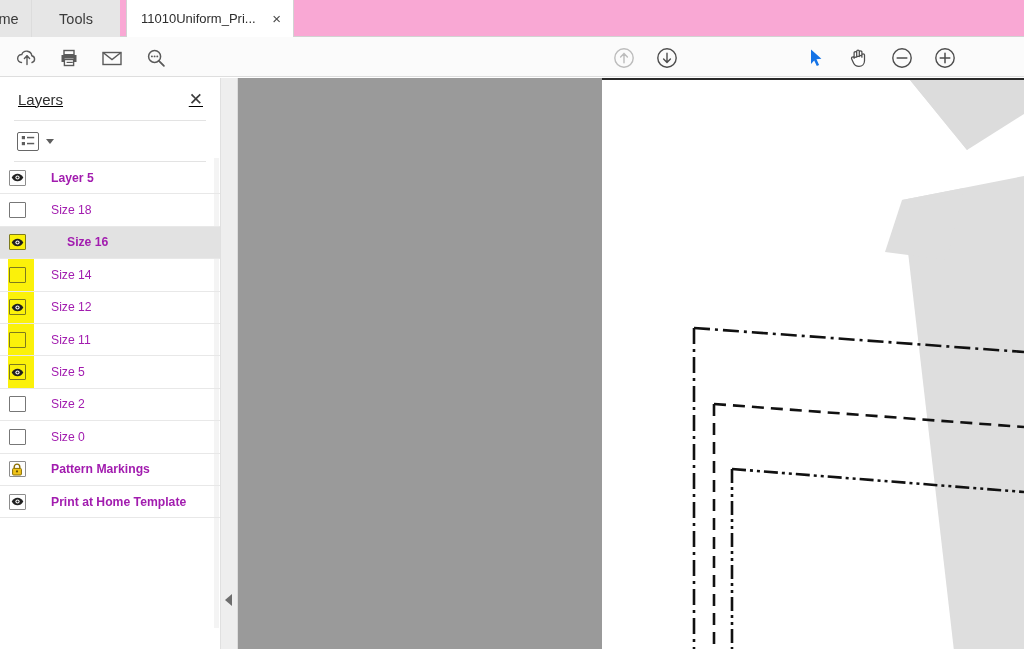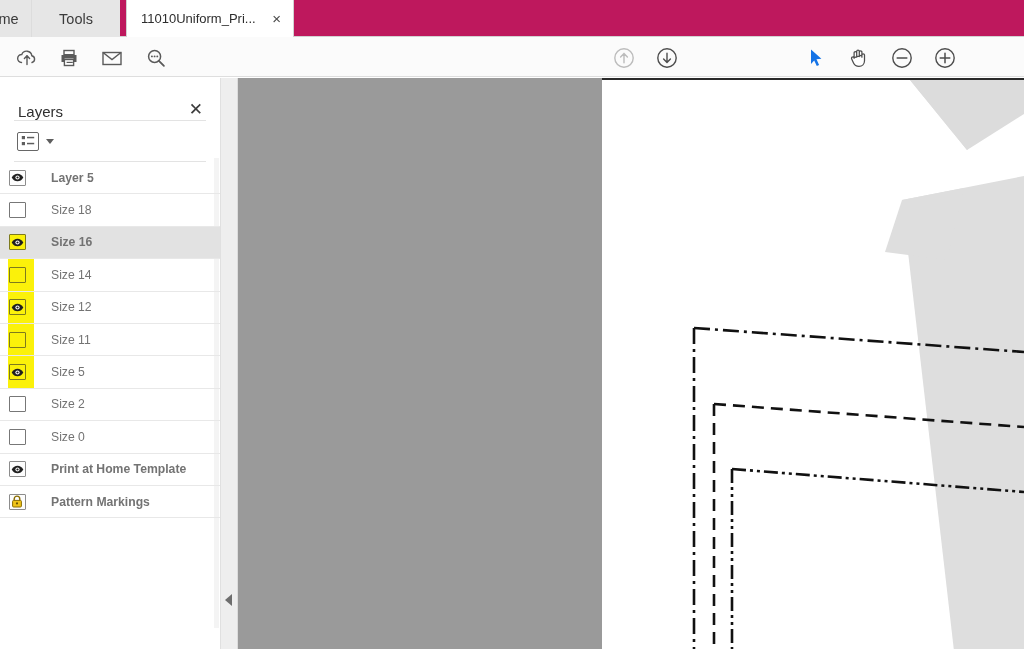--- a/index.html
+++ b/index.html
@@ -7,21 +7,21 @@
     width: 1024px; height: 649px;
     font-family: "Liberation Sans", sans-serif;
     background: #ffffff;
     overflow: hidden;
   }
   #app { position: relative; width: 1024px; height: 649px; }
 
   
   .tabbar {
     position: absolute; left: 0; top: 0; width: 1024px; height: 37px;
-    background: #be185d;
+    background: #f9a8d4;
     border-bottom: 1px solid #d2d2d2;
   }
   .tab-static {
     position: absolute; top: 0; height: 37px;
     background: #e6e6e6;
     display: flex; align-items: center; justify-content: center;
     font-size: 14.5px; color: #3a3a3a;
   }
   .tab-home  { left: -14px; width: 46px; border-right: 1px solid #dcdcdc;}
   .tab-tools { left: 32px; width: 88px; text-align: right; }
@@ -76,21 +76,21 @@
     padding-bottom: 3px; cursor: pointer;
   }
 
   
   .panel {
     position: absolute; left: 0; top: 78px; width: 221px; height: 571px;
     background: #ffffff; border-right: 1px solid #e0e0e0;
   }
   .panel-head {
     position: relative; height: 42px;
-    display: flex; align-items: flex-end; padding: 0 14px 0 18px;
+    display: flex; align-items: center; padding: 0 14px 0 18px; text-decoration: underline;
   }
   .panel-title { font-size: 15px; color: #2f2f2f; flex: 1; }
   .panel-close {
     font-size: 17px; color: #3c3c3c; line-height: 1;
     cursor: pointer; padding: 2px 3px; font-weight: 300;
   }
   .rule { height: 1px; background: #e3e3e3; margin: 0 14px; }
 
   .panel-opts {
     height: 40px; display: flex; align-items: center; padding-left: 17px; gap: 7px;
@@ -109,27 +109,27 @@
   .hl-band {
     position: absolute; left: 8px; top: 0px; width: 26px; height: 162px;
     background: #fbf10a; z-index: 0;
   }
   .layer-row {
     position: relative; z-index: 1;
     height: 32.4px; display: flex; align-items: center;
     border-bottom: 1px solid #e8e8e8;
     cursor: pointer;
   }
-  .layer-row.selected { background: #e2e2e2; }
+  .layer-row.selected { background: #e2e2e2; gap: 16px; }
   .layer-row .icon-cell {
     width: 34px; display: flex; align-items: center; justify-content: center;
     flex: 0 0 34px;
   }
   .layer-row .name {
-    font-size: 12.2px; color: #737373; padding-left: 17px;
+    font-size: 12.2px; color: #a21caf; padding-left: 17px;
   }
   .layer-row .name.bold { font-weight: bold; }
 
   .ic-box {
     width: 17px; height: 16px; border: 1.2px solid #8c8c8c;
     background: #fdfdfd; border-radius: 1px;
     display: flex; align-items: center; justify-content: center;
   }
   .ic-box.empty { background: #ffffff; border-color: #777; }
   .ic-box.onyellow { background: #fbf10a; border-color: #7d7a1e; }
@@ -362,41 +362,41 @@
         </div>
         <div class="layer-row">
           <div class="icon-cell">
             <span class="ic-box empty"></span>
           </div>
           <span class="name">Size 0</span>
         </div>
         <div class="layer-row">
           <div class="icon-cell">
             <span class="ic-box">
+              <svg width="12" height="13" viewBox="0 0 12 13">
+                <path d="M3.2 5.6V3.9a2.8 2.8 0 0 1 5.6 0v1.7" fill="none" stroke="#8a6d00" stroke-width="1.4"></path>
+                <rect x="1.6" y="5.4" width="8.8" height="6.6" rx="1" fill="#f0c419" stroke="#8a6d00" stroke-width="1"></rect>
+                <circle cx="6" cy="8.4" r="1.1" fill="#6b5400"></circle>
+              </svg>
+            </span>
+          </div>
+          <span class="name bold">Pattern Markings</span>
+        </div>
+        <div class="layer-row">
+          <div class="icon-cell">
+            <span class="ic-box">
               <svg width="13" height="9" viewBox="0 0 13 9">
                 <path d="M0.7 4.5C2.2 1.8 4.2 0.7 6.5 0.7s4.3 1.1 5.8 3.8c-1.5 2.7-3.5 3.8-5.8 3.8S2.2 7.2 0.7 4.5z" fill="#1f1f1f"></path>
                 <circle cx="6.5" cy="4.5" r="2.1" fill="#ffffff"></circle>
                 <circle cx="6.5" cy="4.5" r="1.1" fill="#1f1f1f"></circle>
               </svg>
             </span>
           </div>
           <span class="name bold">Print at Home Template</span>
         </div>
-        <div class="layer-row">
-          <div class="icon-cell">
-            <span class="ic-box">
-              <svg width="12" height="13" viewBox="0 0 12 13">
-                <path d="M3.2 5.6V3.9a2.8 2.8 0 0 1 5.6 0v1.7" fill="none" stroke="#8a6d00" stroke-width="1.4"></path>
-                <rect x="1.6" y="5.4" width="8.8" height="6.6" rx="1" fill="#f0c419" stroke="#8a6d00" stroke-width="1"></rect>
-                <circle cx="6" cy="8.4" r="1.1" fill="#6b5400"></circle>
-              </svg>
-            </span>
-          </div>
-          <span class="name bold">Pattern Markings</span>
-        </div>
       </div>
 
     <div class="panel-scroll"></div>
   </div>
 
   <div class="gutter">
     <div class="collapse-handle"></div>
   </div>
 
   <div class="docarea">

